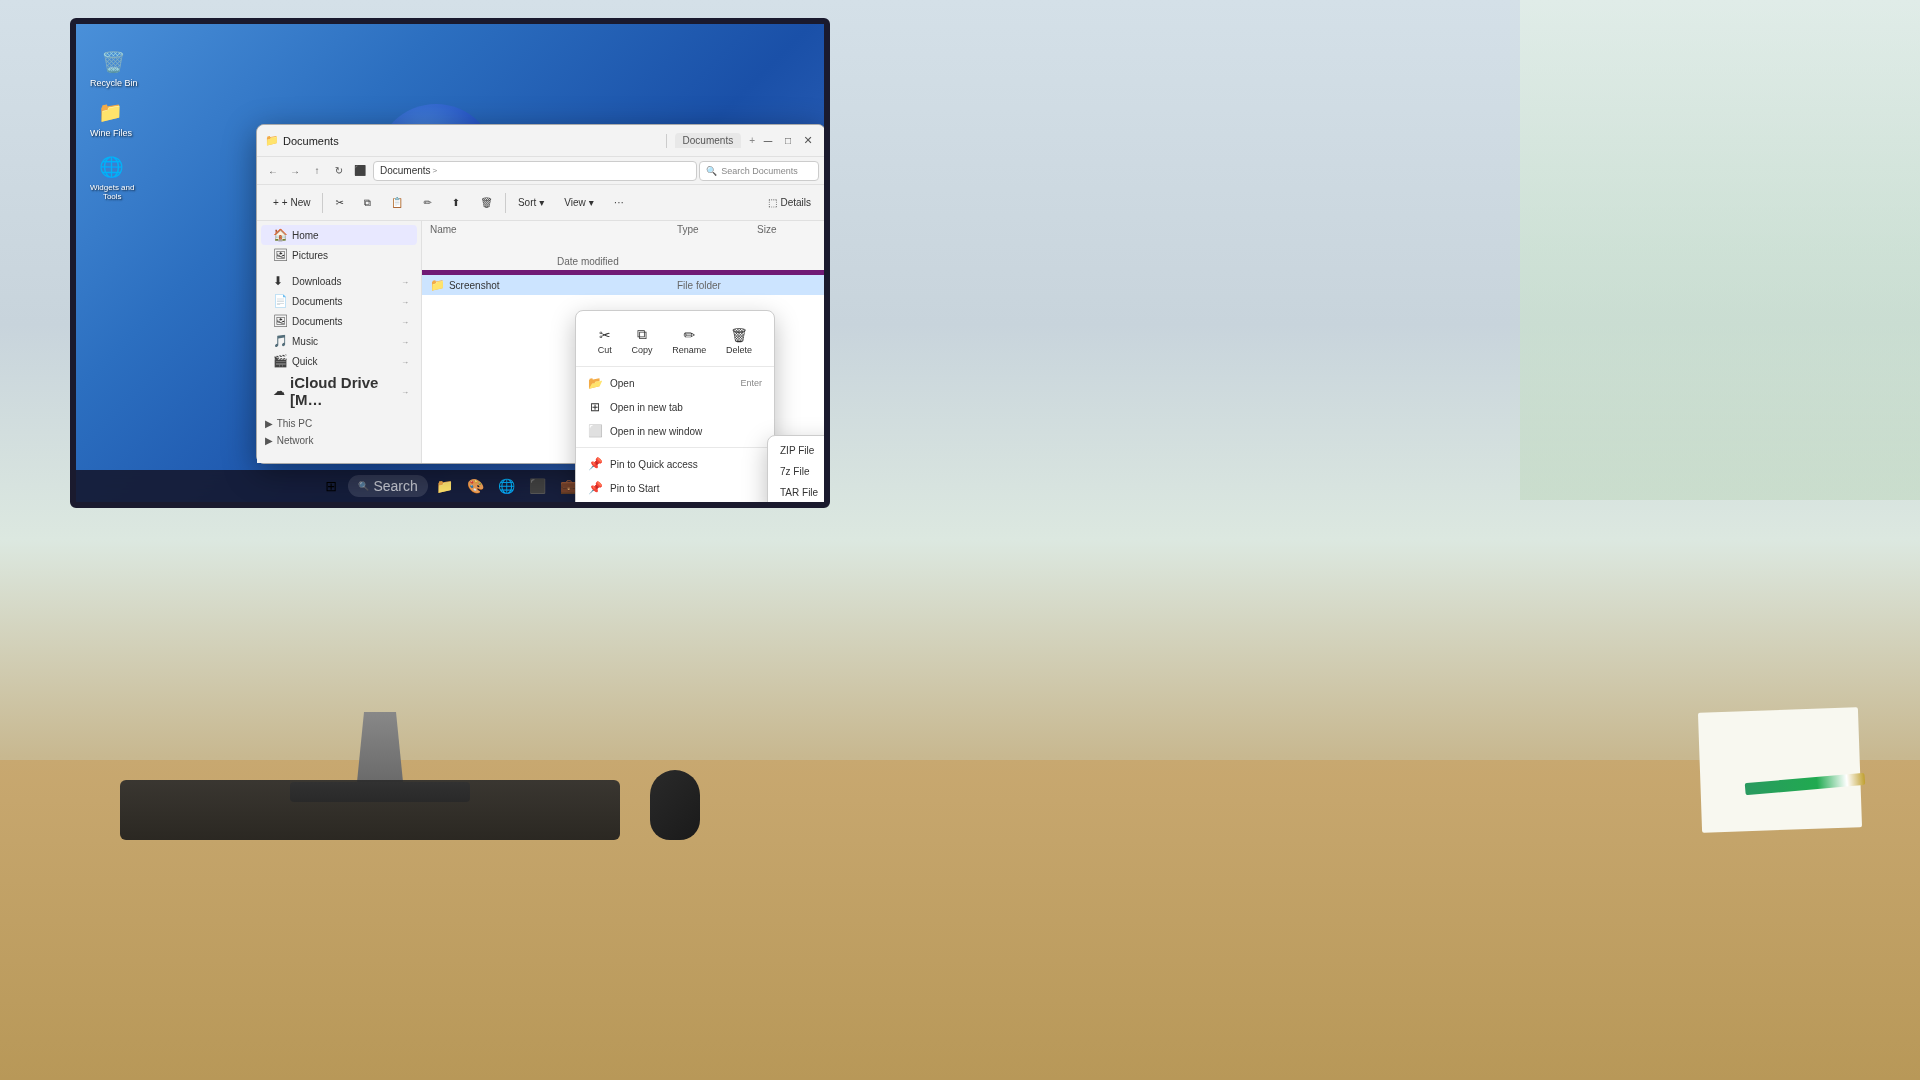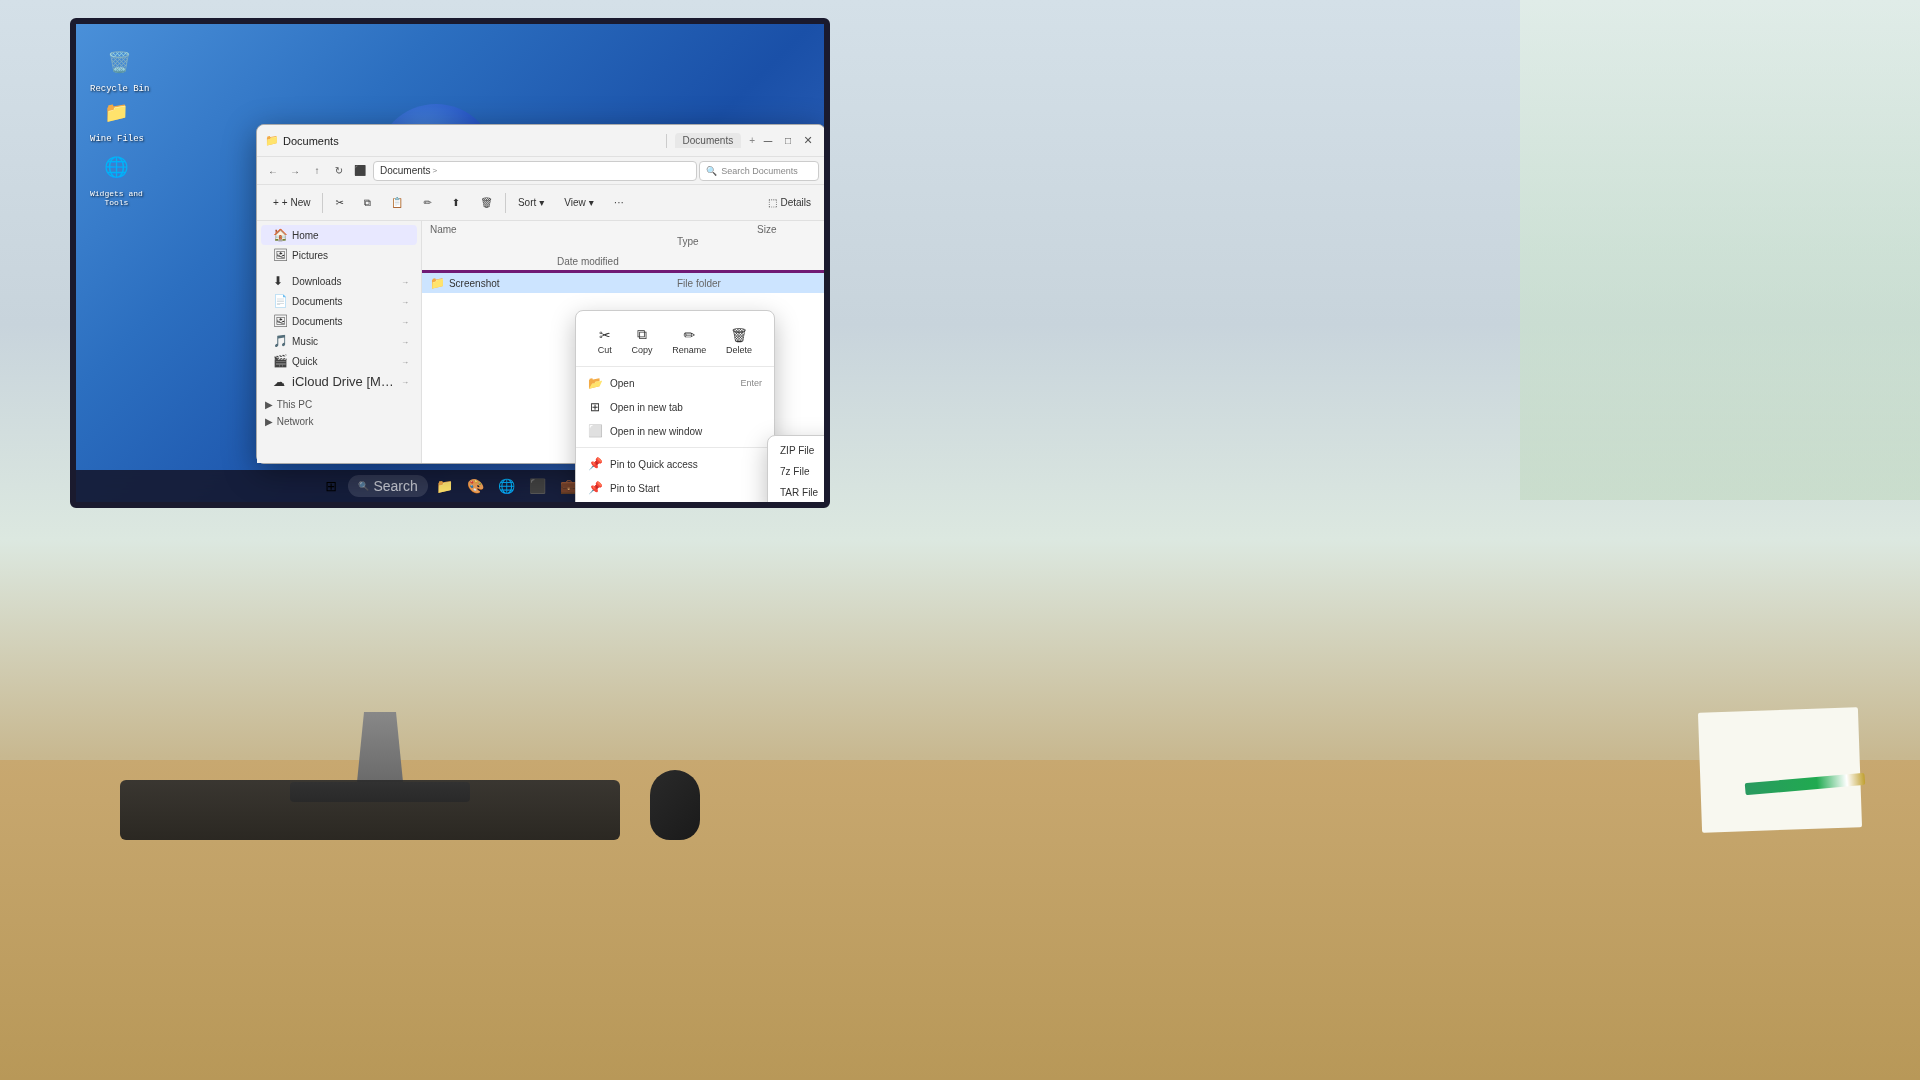--- a/index.html
+++ b/index.html
@@ -35,22 +35,21 @@
       display: flex;
       align-items: center;
       justify-content: center;
       font-size: 20px;
     }
     .desktop-icon .icon-label {
       font-size: 9px;
       color: white;
       text-shadow: 1px 1px 2px rgba(0,0,0,0.8);
       text-align: center;
-      margin-top: 8px;
-      font-family: Liberation Mono, monospace;
+      margin-top: 2px;
     }
 
     
     .taskbar {
       position: absolute;
       bottom: 0;
       left: 0;
       right: 0;
       height: 32px;
       background: rgba(20, 20, 40, 0.85);
@@ -314,27 +313,27 @@
     
     .file-list {
       flex: 1;
       background: white;
       overflow-y: auto;
     }
     .file-list-header {
       display: flex;
       padding: 3px 8px;
       background: #f5f5f5;
-      border-bottom: 3px solid #701a75;
+      border-bottom: 5px solid #701a75;
       font-size: 10px;
       color: #666;
     }
     .file-list-header .col-name { flex: 1; }
     .file-list-header .col-date { width: 120px; margin-top: 32px; }
-    .file-list-header .col-type { width: 80px; margin-top: 12px; }
+    .file-list-header .col-type { width: 80px; }
     .file-list-header .col-size { width: 60px; }
     .file-row {
       display: flex;
       align-items: center;
       padding: 3px 8px;
       font-size: 10px;
       color: #333;
       cursor: pointer;
     }
     .file-row.selected { background: #cce4ff; }
@@ -718,21 +717,21 @@
             <span>Music</span>
             <span class="si-arrow">→</span>
           </div>
           <div class="sidebar-item">
             <span class="si-icon">🎬</span>
             <span>Quick</span>
             <span class="si-arrow">→</span>
           </div>
           <div class="sidebar-item">
             <span class="si-icon">☁</span>
-            <span style="font-size:13px;">iCloud Drive [M…</span>
+            <span style="font-size:15px;font-weight:bold;">iCloud Drive [M…</span>
             <span class="si-arrow">→</span>
           </div>
 
           <div style="height:4px;"></div>
           <div class="sidebar-section">
             <span>▶</span>
             <span>This PC</span>
           </div>
           <div class="sidebar-section">
             <span>▶</span>

